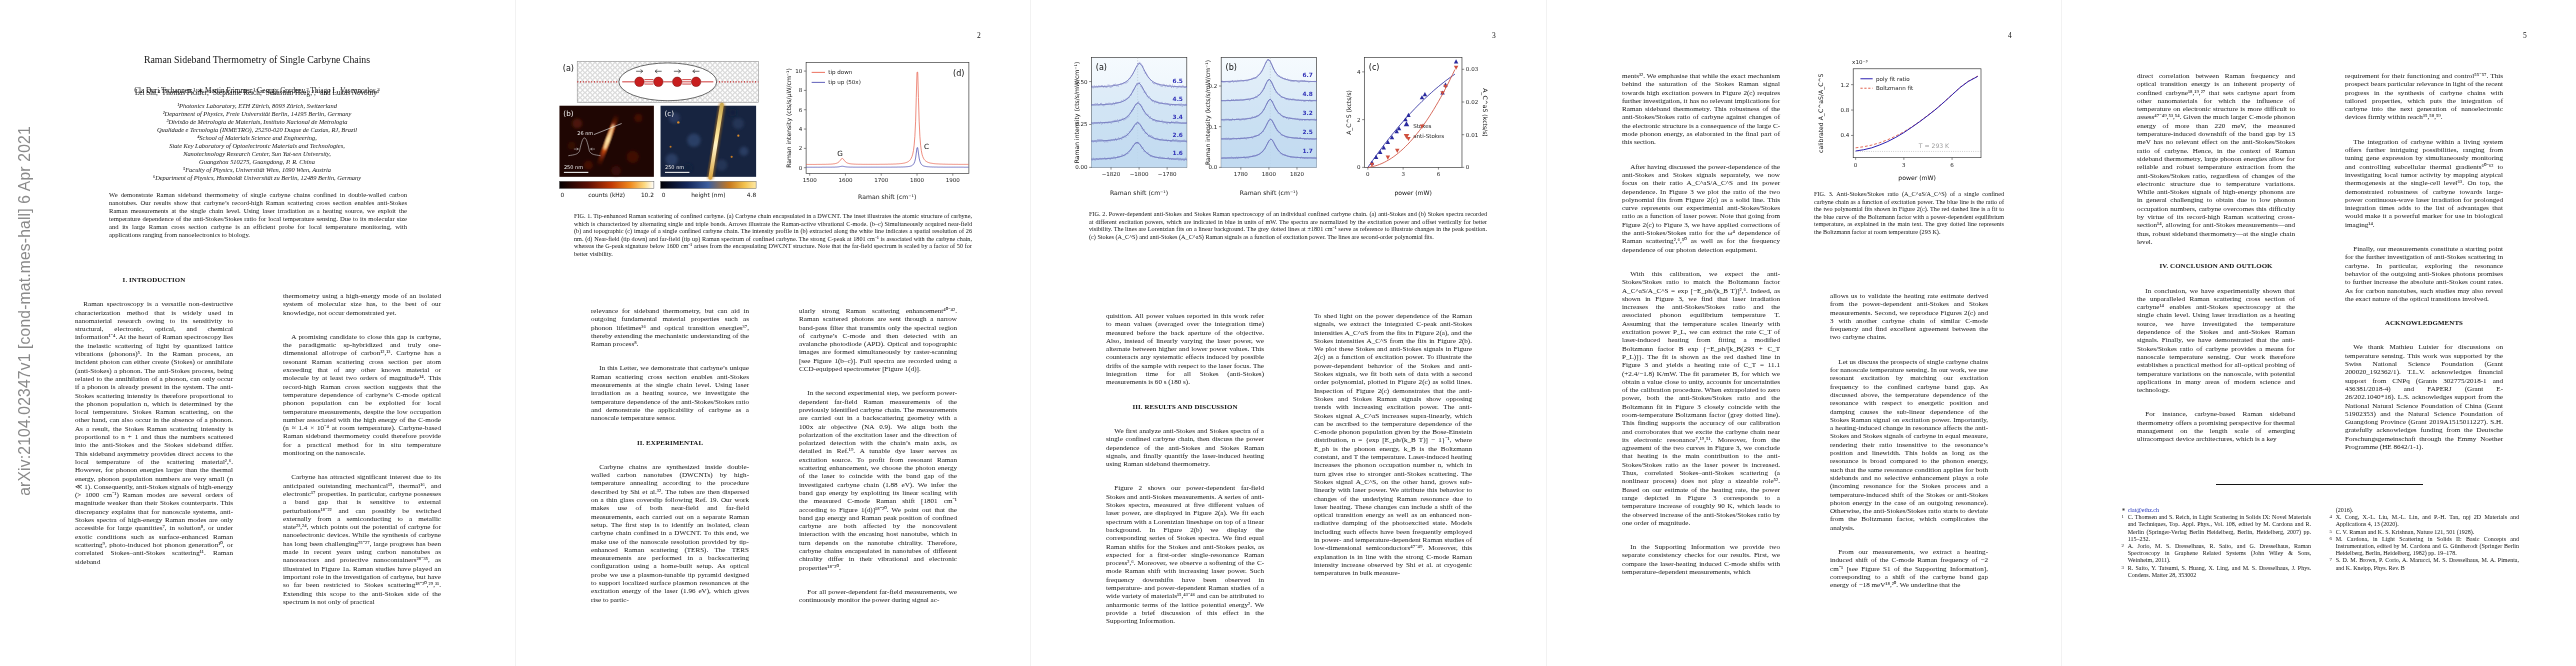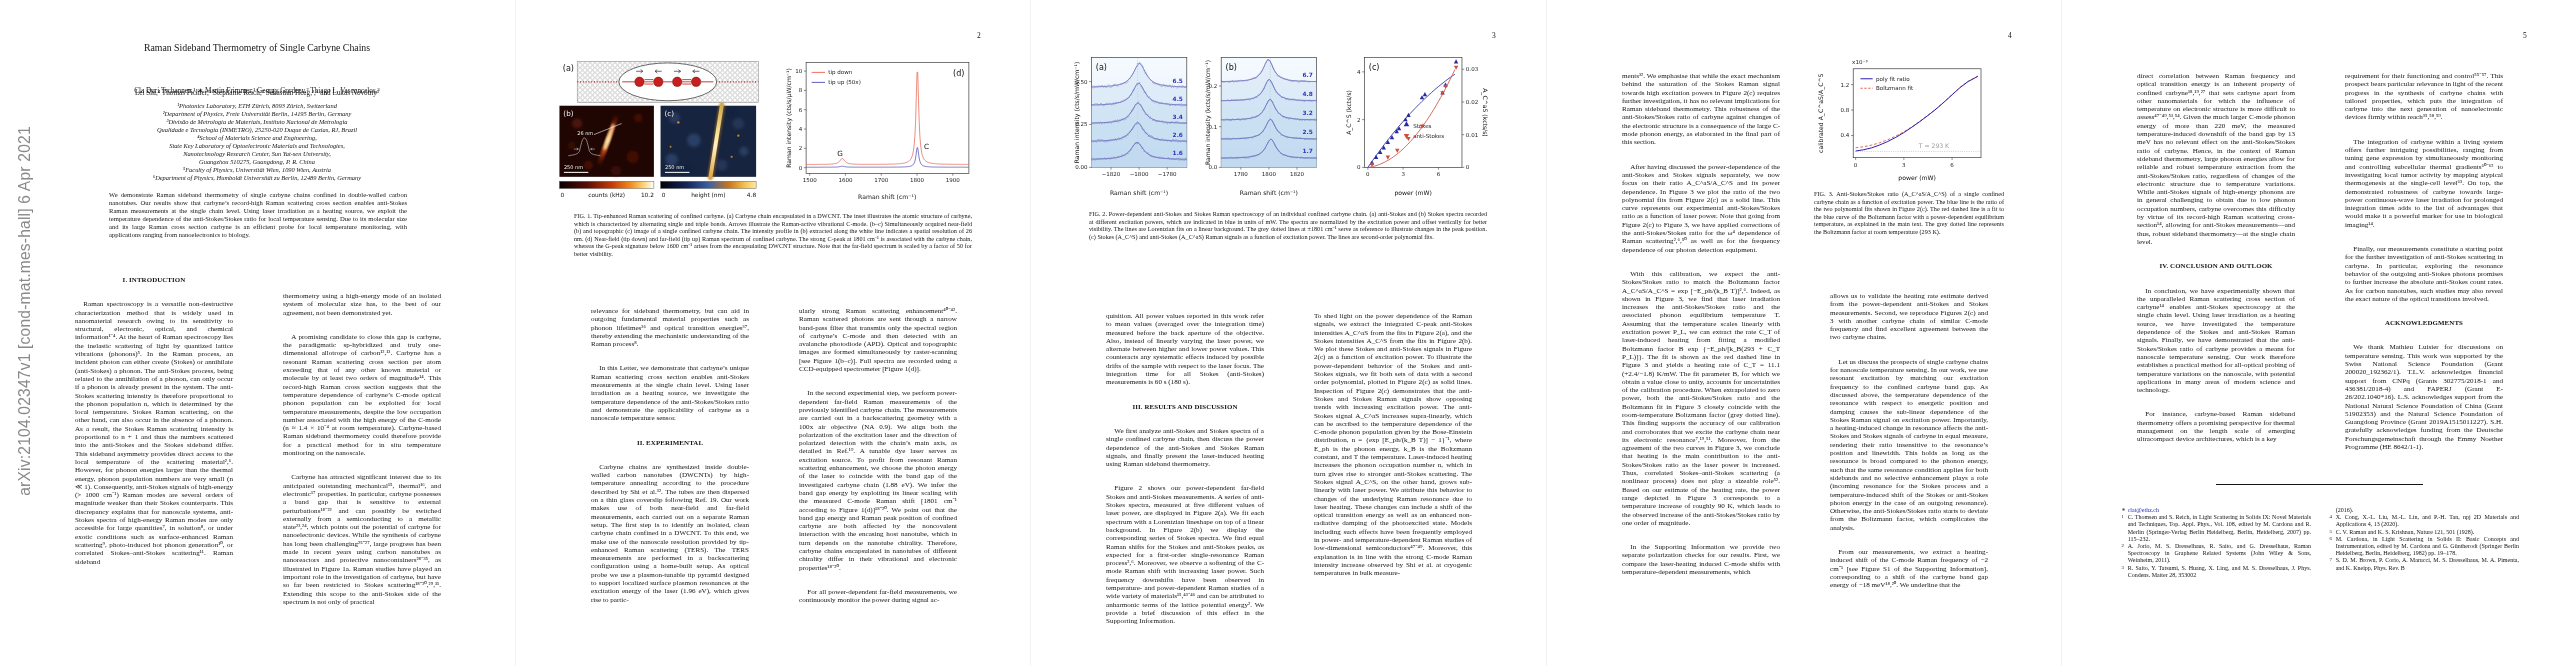--- a/index.html
+++ b/index.html
@@ -1,21 +1,21 @@
 <!DOCTYPE html>
 <html style="font-size:9px"><head>
 <meta charset="utf-8">
 <style>
   html,body{margin:0;padding:0}
   body{width:2576px;height:667px;background:#ffffff;font-family:"Liberation Serif",serif;color:#141414;position:relative}
   .page{position:absolute;top:0;width:515px;height:667px;overflow:hidden;background:#fff}
   .page+.page{border-left:0.6px solid #f2f2f2}
   .pageno{position:absolute;top:31px;left:448px;width:16.7px;text-align:right;font-size:7.5px}
   .watermark{position:absolute;top:311px;left:24.5px;transform:translate(-50%,-50%) rotate(-90deg);white-space:nowrap;font-family:"Liberation Sans",sans-serif;font-size:15.6px;color:#8a8a8a;letter-spacing:0.2px}
-  .title{position:absolute;top:42px;left:58px;width:398px;margin:0;text-align:center;font-size:9.8px;font-weight:normal}
+  .title{position:absolute;top:54px;left:58px;width:398px;margin:0;text-align:center;font-size:9.8px;font-weight:normal}
   .authors{position:absolute;left:58px;width:398px;text-align:center;font-size:7.2px}
   .affil{position:absolute;top:102px;left:58px;width:398px;text-align:center;font-style:italic;font-size:6.4px;line-height:8px}
   .abstract{position:absolute;top:191px;left:109px;width:298px;text-align:justify;font-size:6.6px;line-height:8px}
   .col{position:absolute;width:190px;text-align:justify;font-size:7.1px;line-height:8.3px;overflow:hidden}
   .col p{margin:16px;text-indent:8.3px}
   .col p.cont{text-indent:0}
   .col h4{margin:7.2px 0 5.6px;text-align:center;font-size:6.9px;font-weight:bold;letter-spacing:0.1px}
   .col h4.first{margin-top:0}
   .caption{position:absolute;text-align:justify;font-size:6.2px;line-height:7.6px}
   .fig{position:absolute}
@@ -54,21 +54,21 @@
     <div>Guangzhou 510275, Guangdong, P. R. China</div>
     <div>⁵Faculty of Physics, Universität Wien, 1090 Wien, Austria</div>
     <div>⁶Department of Physics, Humboldt Universität zu Berlin, 12489 Berlin, Germany</div>
   </div>
   <div class="abstract">We demonstrate Raman sideband thermometry of single carbyne chains confined in double-walled carbon nanotubes. Our results show that carbyne’s record-high Raman scattering cross section enables anti-Stokes Raman measurements at the single chain level. Using laser irradiation as a heating source, we exploit the temperature dependence of the anti-Stokes/Stokes ratio for local temperature sensing. Due to its molecular size and its large Raman cross section carbyne is an efficient probe for local temperature monitoring, with applications ranging from nanoelectronics to biology.</div>
   <div class="col" style="left:59px;top:276px;height:385px">
     <h4 class="first">I.   INTRODUCTION</h4>
     <p>Raman spectroscopy is a versatile non-destructive characterization method that is widely used in nanomaterial research owing to its sensitivity to structural, electronic, optical, and chemical information¹⁻⁴. At the heart of Raman spectroscopy lies the inelastic scattering of light by quantized lattice vibrations (phonons)⁵. In the Raman process, an incident photon can either create (Stokes) or annihilate (anti-Stokes) a phonon. The anti-Stokes process, being related to the annihilation of a phonon, can only occur if a phonon is already present in the system. The anti-Stokes scattering intensity is therefore proportional to the phonon population n, which is determined by the local temperature. Stokes Raman scattering, on the other hand, can also occur in the absence of a phonon. As a result, the Stokes Raman scattering intensity is proportional to n + 1 and thus the numbers scattered into the anti-Stokes and the Stokes sideband differ. This sideband asymmetry provides direct access to the local temperature of the scattering material²,⁶. However, for phonon energies larger than the thermal energy, phonon population numbers are very small (n ≪ 1). Consequently, anti-Stokes signals of high-energy (&gt; 1000 cm⁻¹) Raman modes are several orders of magnitude weaker than their Stokes counterparts. This discrepancy explains that for nanoscale systems, anti-Stokes spectra of high-energy Raman modes are only accessible for large quantities⁷, in solution⁸, or under exotic conditions such as surface-enhanced Raman scattering⁹, photo-induced hot phonon generation¹⁰, or correlated Stokes–anti-Stokes scattering¹¹. Raman sideband</p>
   </div>
   <div class="col" style="left:267px;top:276px;height:385px">
-    <p class="cont">thermometry using a high-energy mode of an isolated system of molecular size has, to the best of our agreement, not been demonstrated yet.</p>
+    <p class="cont">thermometry using a high-energy mode of an isolated system of molecular size has, to the best of our knowledge, not occur demonstrated yet.</p>
     <p>A promising candidate to close this gap is carbyne, the paradigmatic sp-hybridized and truly one-dimensional allotrope of carbon¹²,¹³. Carbyne has a resonant Raman scattering cross section per atom exceeding that of any other known material or molecule by at least two orders of magnitude¹⁴. This record-high Raman cross section suggests that the temperature dependence of carbyne’s C-mode optical phonon population can be exploited for local temperature measurements, despite the low occupation number associated with the high energy of the C-mode (n ≈ 1.4 × 10⁻⁴ at room temperature). Carbyne-based Raman sideband thermometry could therefore provide for a practical method for in situ temperature monitoring on the nanoscale.</p>
     <p>Carbyne has attracted significant interest due to its anticipated outstanding mechanical¹⁵, thermal¹⁶, and electronic¹⁷ properties. In particular, carbyne possesses a band gap that is sensitive to external perturbations¹⁸⁻²² and can possibly be switched externally from a semiconducting to a metallic state²³,²⁴, which points out the potential of carbyne for nanoelectronic devices. While the synthesis of carbyne has long been challenging²⁵⁻²⁷, large progress has been made in recent years using carbon nanotubes as nanoreactors and protective nanocontainers²⁸⁻³⁵, as illustrated in Figure 1a. Raman studies have played an important role in the investigation of carbyne, but have so far been restricted to Stokes scattering¹⁸⁻²⁰,²⁹,³¹. Extending this scope to the anti-Stokes side of the spectrum is not only of practical</p>
   </div>
 </div>
 
 <div class="page" style="left:515px">
   <div class="pageno">2</div>
   <svg class="fig" id="fig1" style="left:39px;top:40px" width="420" height="167" viewBox="0 0 756 300">
     <defs>
       <pattern id="mesh" width="9" height="9" patternUnits="userSpaceOnUse">
@@ -1278,35 +1278,35 @@
         <path d="M629.9036144578313 148.75 L637.9036144578313 148.75 L633.9036144578313 156.25 Z" fill="#cf4f3e"></path>
         <path d="M667.0120481927711 88.64285714285714 L675.0120481927711 88.64285714285714 L671.0120481927711 96.14285714285714 Z" fill="#cf4f3e"></path>
         <path d="M672.3132530120481 76.85714285714286 L680.3132530120481 76.85714285714286 L676.3132530120481 84.35714285714286 Z" fill="#cf4f3e"></path>
         <path d="M691.3975903614457 42.678571428571445 L699.3975903614457 42.678571428571445 L695.3975903614457 50.178571428571445 Z" fill="#cf4f3e"></path>
       </g>
   </svg>
   <div class="caption" style="left:58px;top:210px;width:398px">FIG. 2.   Power-dependent anti-Stokes and Stokes Raman spectroscopy of an individual confined carbyne chain. (a) anti-Stokes and (b) Stokes spectra recorded at different excitation powers, which are indicated in blue in units of mW. The spectra are normalized by the excitation power and offset vertically for better visibility. The lines are Lorentzian fits on a linear background. The grey dotted lines at ±1801 cm⁻¹ serve as reference to illustrate changes in the peak position. (c) Stokes (A_C^S) and anti-Stokes (A_C^aS) Raman signals as a function of excitation power. The lines are second-order polynomial fits.</div>
   <div class="col" style="left:59px;top:296px;height:366px">
     <p class="cont">quisition. All power values reported in this work refer to mean values (averaged over the integration time) measured before the back aperture of the objective. Also, instead of linearly varying the laser power, we alternate between higher and lower power values. This counteracts any systematic effects induced by possible drifts of the sample with respect to the laser focus. The integration time for all Stokes (anti-Stokes) measurements is 60 s (180 s).</p>
     <h4>III.   RESULTS AND DISCUSSION</h4>
-    <p>We first analyze anti-Stokes and Stokes spectra of a single confined carbyne chain, then discuss the power dependence of the anti-Stokes and Stokes Raman signals, and finally present the laser-induced heating using Raman sideband thermometry.</p>
+    <p>We first analyze anti-Stokes and Stokes spectra of a single confined carbyne chain, then discuss the power dependence of the anti-Stokes and Stokes Raman signals, and finally quantify the laser-induced heating using Raman sideband thermometry.</p>
     <p>Figure 2 shows our power-dependent far-field Stokes and anti-Stokes measurements. A series of anti-Stokes spectra, measured at five different values of laser power, are displayed in Figure 2(a). We fit each spectrum with a Lorentzian lineshape on top of a linear background. In Figure 2(b) we display the corresponding series of Stokes spectra. We find equal Raman shifts for the Stokes and anti-Stokes peaks, as expected for a first-order single-resonance Raman process²,⁶. Moreover, we observe a softening of the C-mode Raman shift with increasing laser power. Such frequency downshifts have been observed in temperature- and power-dependent Raman studies of a wide variety of materials¹⁵,⁴³⁻⁴⁶ and can be attributed to anharmonic terms of the lattice potential energy². We provide a brief discussion of this effect in the Supporting Information.</p>
   </div>
   <div class="col" style="left:267px;top:296px;height:366px">
     <p class="cont">To shed light on the power dependence of the Raman signals, we extract the integrated C-peak anti-Stokes intensities A_C^aS from the fits in Figure 2(a), and the Stokes intensities A_C^S from the fits in Figure 2(b). We plot these Stokes and anti-Stokes signals in Figure 2(c) as a function of excitation power. To illustrate the power-dependent behavior of the Stokes and anti-Stokes signals, we fit both sets of data with a second order polynomial, plotted in Figure 2(c) as solid lines. Inspection of Figure 2(c) demonstrates that the anti-Stokes and Stokes Raman signals show opposing trends with increasing excitation power. The anti-Stokes signal A_C^aS increases supra-linearly, which can be ascribed to the temperature dependence of the C-mode phonon population given by the Bose-Einstein distribution, n = {exp [E_ph/(k_B T)] − 1}⁻¹, where E_ph is the phonon energy, k_B is the Boltzmann constant, and T the temperature. Laser-induced heating increases the phonon occupation number n, which in turn gives rise to stronger anti-Stokes scattering. The Stokes signal A_C^S, on the other hand, grows sub-linearly with laser power. We attribute this behavior to changes of the underlying Raman resonance due to laser heating. These changes can include a shift of the optical transition energy as well as an enhanced non-radiative damping of the photoexcited state. Models including such effects have been frequently employed in power- and temperature-dependent Raman studies of low-dimensional semiconductors⁴⁷⁻⁴⁹. Moreover, this explanation is in line with the strong C-mode Raman intensity increase observed by Shi et al. at cryogenic temperatures in bulk measure-</p>
   </div>
 </div>
 
 <div class="page" style="left:1546px">
   <div class="pageno">4</div>
   <div class="col" style="left:59px;top:56px;height:606px">
     <p class="cont">ments³². We emphasise that while the exact mechanism behind the saturation of the Stokes Raman signal towards high excitation powers in Figure 2(c) requires further investigation, it has no relevant implications for Raman sideband thermometry. This robustness of the anti-Stokes/Stokes ratio of carbyne against changes of the electronic structure is a consequence of the large C-mode phonon energy, as elaborated in the final part of this section.</p>
     <p>After having discussed the power-dependence of the anti-Stokes and Stokes signals separately, we now focus on their ratio A_C^aS/A_C^S and its power dependence. In Figure 3 we plot the ratio of the two polynomial fits from Figure 2(c) as a solid line. This curve represents our experimental anti-Stokes/Stokes ratio as a function of laser power. Note that going from Figure 2(c) to Figure 3, we have applied corrections of the anti-Stokes/Stokes ratio for the ω⁴ dependence of Raman scattering²,⁶,⁵⁰ as well as for the frequency dependence of our photon detection equipment.</p>
     <p>With this calibration, we expect the anti-Stokes/Stokes ratio to match the Boltzmann factor A_C^aS/A_C^S = exp [−E_ph/(k_B T)]²,⁶. Indeed, as shown in Figure 3, we find that laser irradiation increases the anti-Stokes/Stokes ratio and the associated phonon equilibrium temperature T. Assuming that the temperature scales linearly with excitation power P_L, we can extract the rate C_T of laser-induced heating from fitting a modified Boltzmann factor B exp {−E_ph/[k_B(293 + C_T P_L)]}. The fit is shown as the red dashed line in Figure 3 and yields a heating rate of C_T = 11.1 (+2.4/−1.8) K/mW. The fit parameter B, for which we obtain a value close to unity, accounts for uncertainties of the calibration procedure. When extrapolated to zero power, both the anti-Stokes/Stokes ratio and the Boltzmann fit in Figure 3 closely coincide with the room-temperature Boltzmann factor (grey dotted line). This finding supports the accuracy of our calibration and corroborates that we excite the carbyne chain near its electronic resonance⁷,¹⁹,⁵¹. Moreover, from the agreement of the two curves in Figure 3, we conclude that heating is the main contribution to the anti-Stokes/Stokes ratio as the laser power is increased. Thus, correlated Stokes–anti-Stokes scattering (a nonlinear process) does not play a sizeable role⁵². Based on our estimate of the heating rate, the power range depicted in Figure 3 corresponds to a temperature increase of roughly 90 K, which leads to the observed increase of the anti-Stokes/Stokes ratio by one order of magnitude.</p>
-    <p>In the Supporting Information we provide two separate polarization checks for our results. First, we compare the laser-heating induced C-mode shifts with temperature-dependent measurements, which</p>
+    <p>In the Supporting Information we provide two separate consistency checks for our results. First, we compare the laser-heating induced C-mode shifts with temperature-dependent measurements, which</p>
   </div>
   <svg class="fig" id="fig3" style="left:259px;top:53px" width="200" height="131" viewBox="0 0 360 235">
     <text class="tk" x="83" y="20">x10⁻³</text>
     <text class="axlab" transform="rotate(-90 30 108)" x="30" y="108" text-anchor="middle">calibrated A_C^aS/A_C^S</text>
     <rect x="85" y="28" width="230" height="160" fill="#ffffff" stroke="#333" stroke-width="1.2"></rect>
     <line x1="98" y1="46" x2="120" y2="46" stroke-width="1.8" stroke="#2b1fb0"></line>
     <text class="tk" x="126" y="50">poly fit ratio</text>
     <line x1="98" y1="63" x2="120" y2="63" stroke-width="1.8" stroke-dasharray="4 3" stroke="#e0604e"></line>
     <text class="tk" x="126" y="67">Boltzmann fit</text>
     <text class="ann" x="203" y="171">T = 293 K</text>

